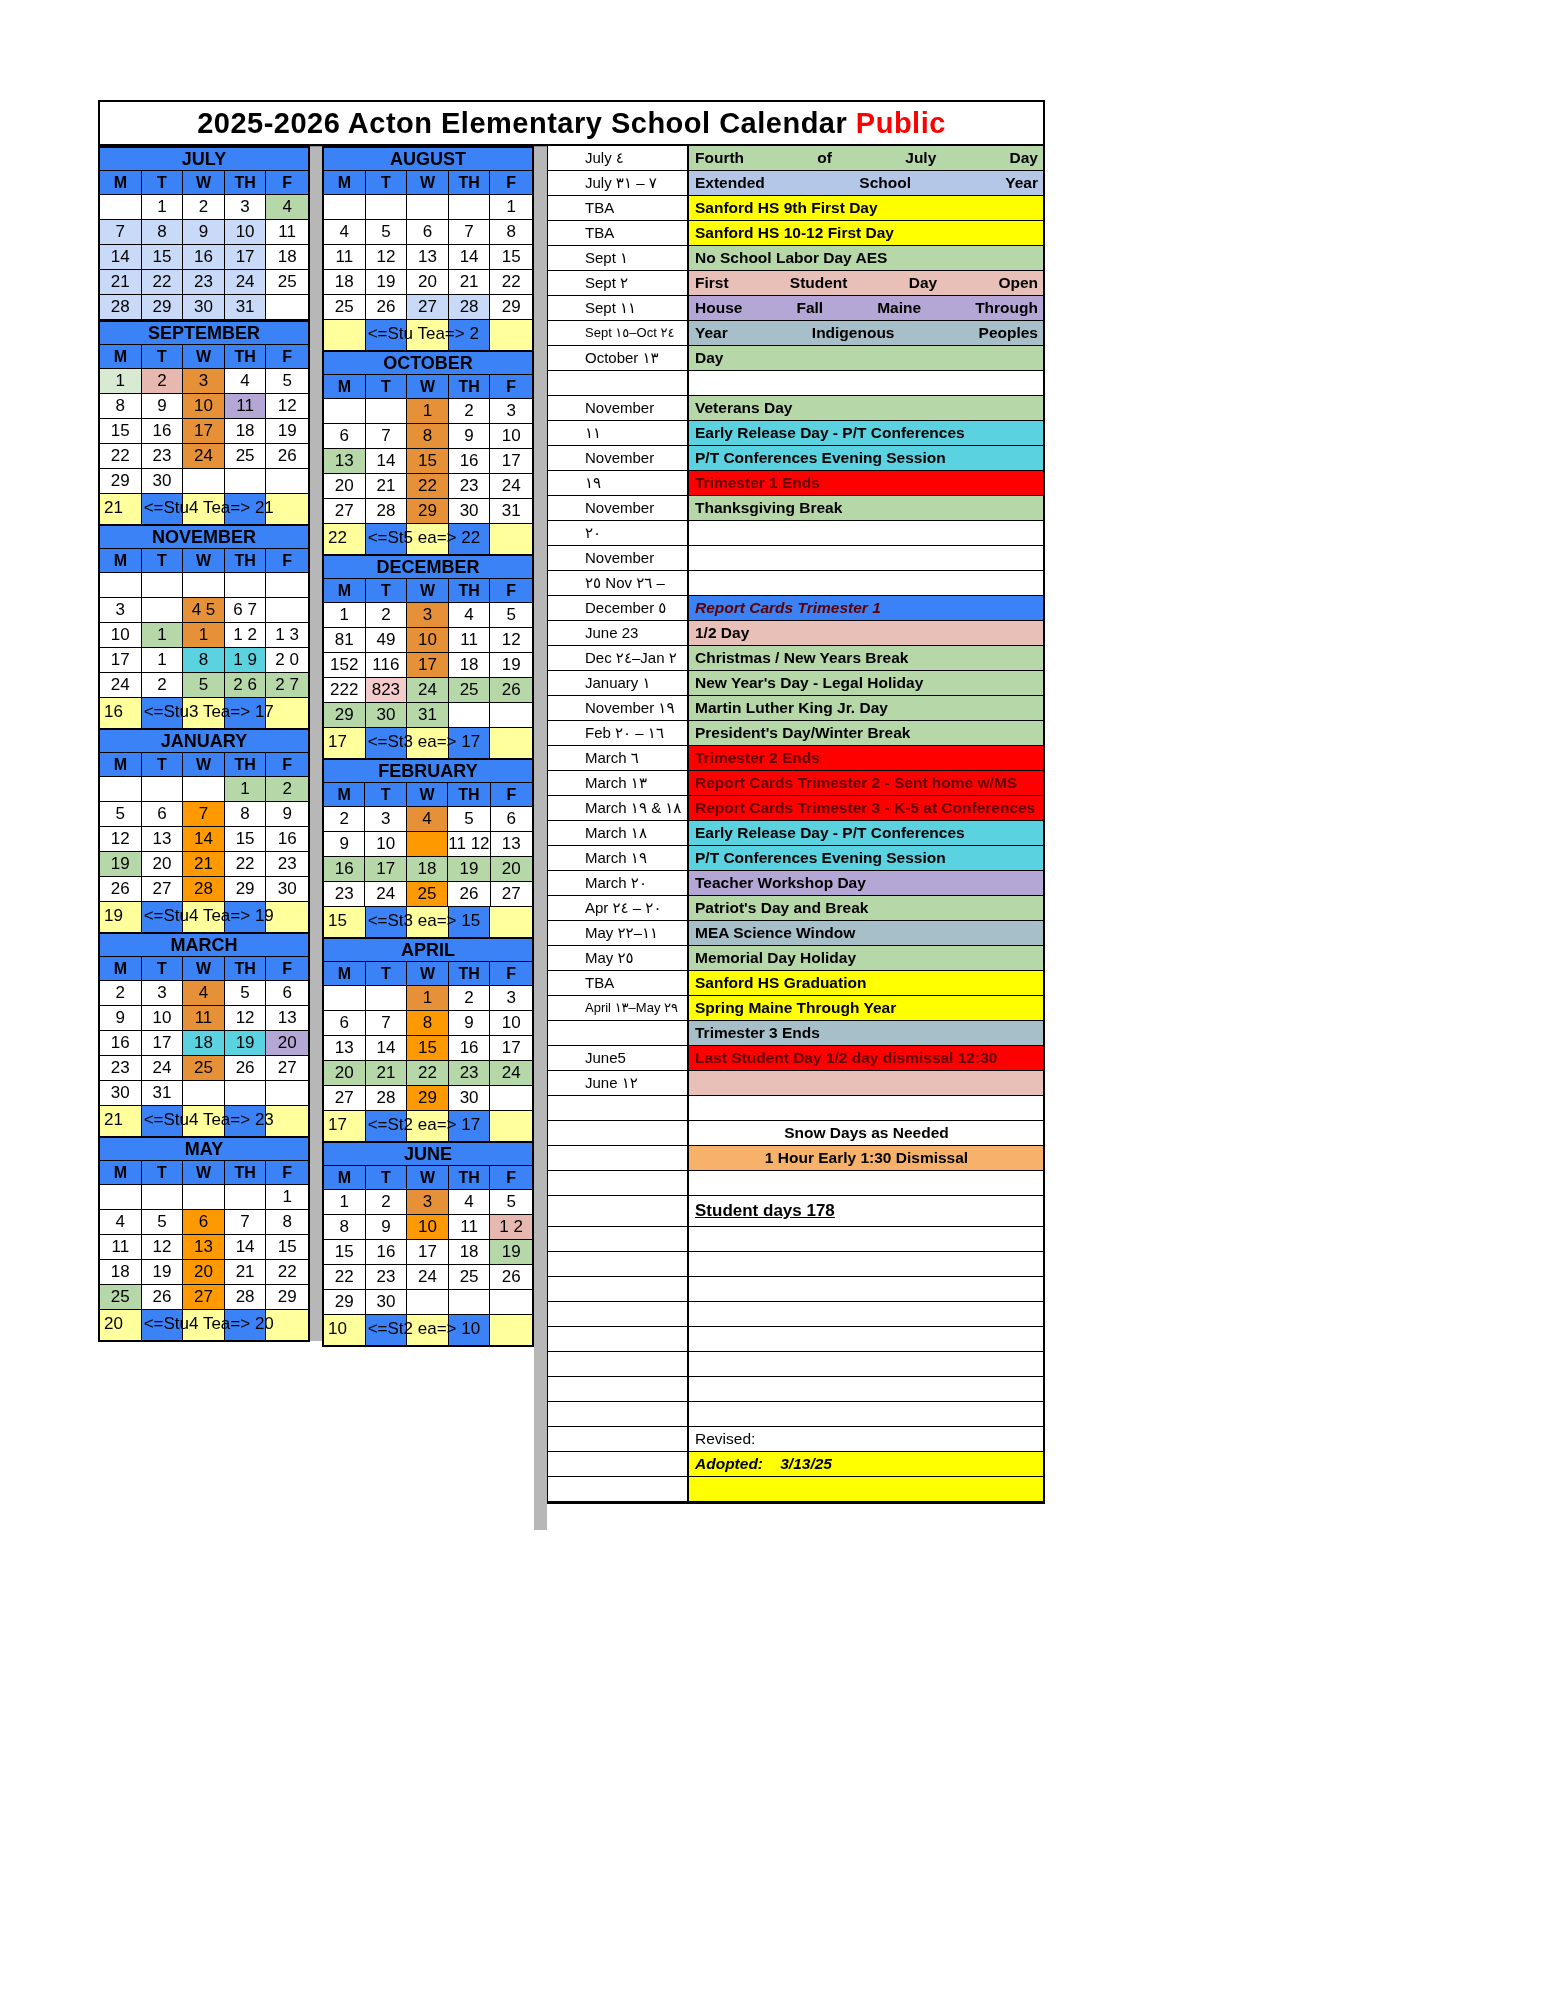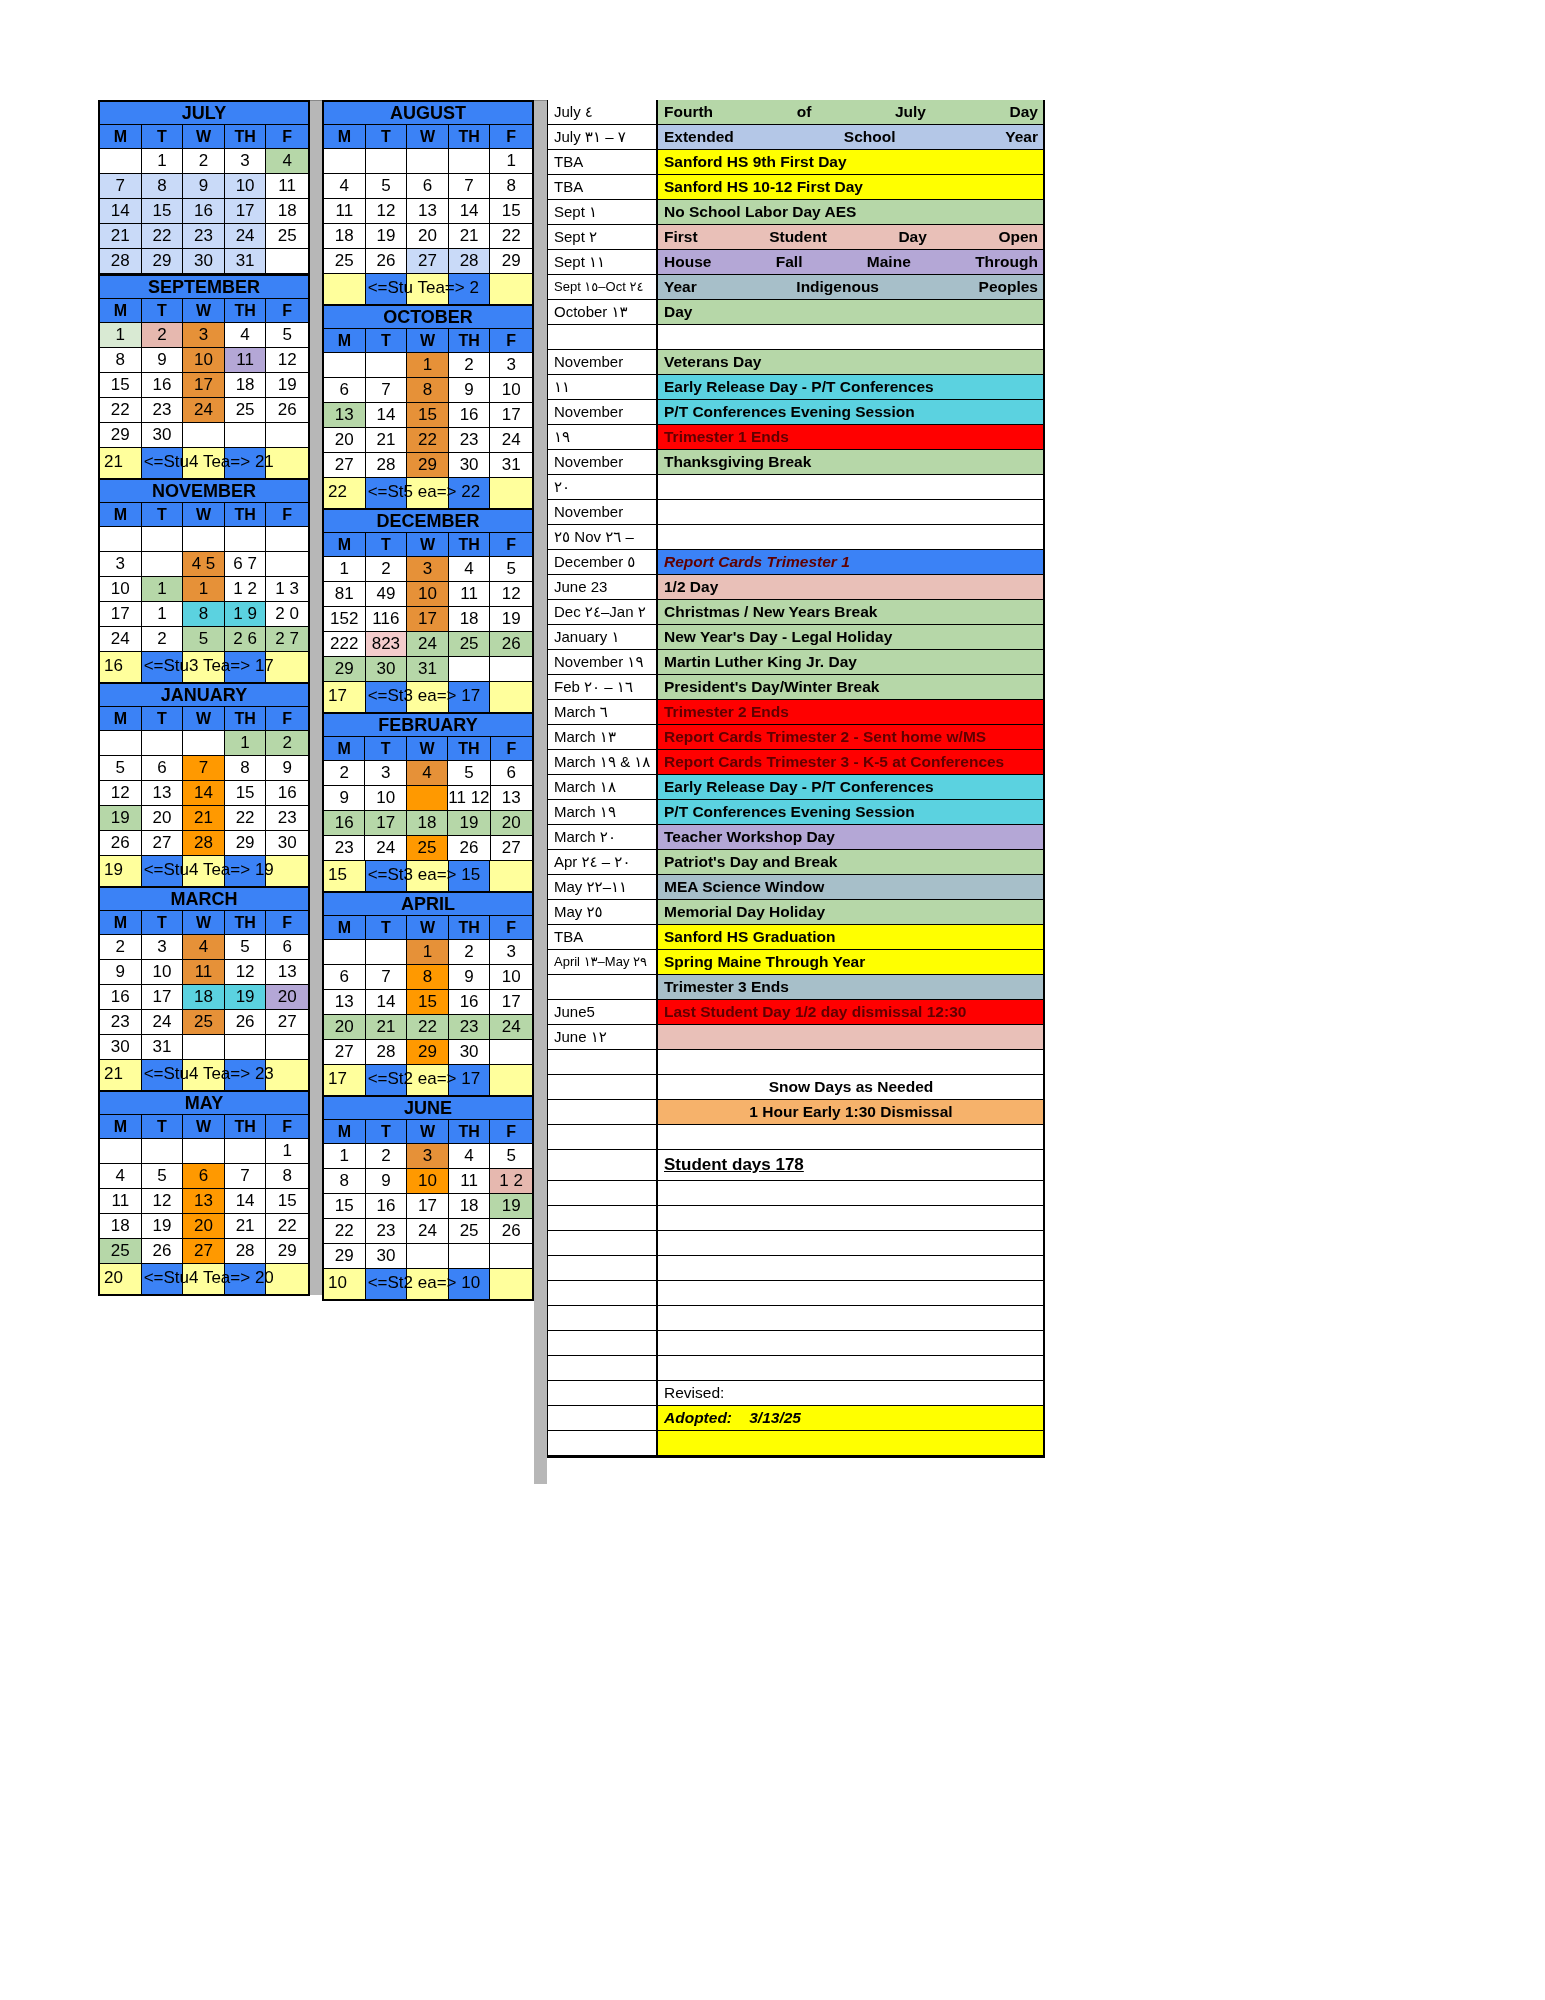--- a/index.html
+++ b/index.html
@@ -42,21 +42,21 @@
   .fcell{box-sizing:border-box;border-right:1px solid #000;height:30px;
     font-size:17px;line-height:28px;text-align:left;padding-left:4px;}
   .fcell.c5{border-right:none;}
   .fcell.yl{background:#ffff9c;}
   .f-label{
     position:absolute;left:21%;top:0;right:2px;height:30px;line-height:28px;
     font-size:17px;white-space:nowrap;overflow:visible;text-align:left;
   }
   .mcol .month:last-child{border-bottom:2px solid #000;}
   
-  .lrow{display:flex;border-bottom:1px solid #000;}
+  .lrow{display:flex;border-bottom:1px solid #000;padding-left:31px;}
   .ldate{
     box-sizing:border-box;flex:0 0 110px;width:110px;border-right:2px solid #000;
     font-size:15px;padding:2px 3px 0 6px;height:24px;line-height:20px;
     white-space:nowrap;overflow:visible;background:#fff;
   }
   .levent{
     box-sizing:border-box;flex:1;font-size:15.5px;font-weight:bold;
     padding:2px 5px 0 6px;height:24px;line-height:20px;white-space:nowrap;overflow:hidden;
   }
   .lrow.small .ldate{font-size:13px;}
@@ -64,20 +64,21 @@
   .levent.justify{text-align:justify;text-align-last:justify;}
   .levent.plain{font-weight:normal;}
   .levent.italic{font-style:italic;white-space:pre;}
   .levent.redtext{color:#600000;}
   .lrow.big{height:30px;text-decoration:underline;} .lrow.big .ldate,.lrow.big .levent{height:30px;font-size:17px;line-height:26px;}
 </style>
 </head>
 <body>
 
 <div class="sheet">
+  <div class="title-row"><span>2025-2026 Acton Elementary School Calendar</span><span class="title-public"> Public</span></div>
   <div class="content">
     <div class="mcol" id="leftMonths">
         <div class="month">
           <div class="m-title">JULY</div>
           <div class="m-grid">
             <div class="hcell c1">M</div>
             <div class="hcell c2">T</div>
             <div class="hcell c3">W</div>
             <div class="hcell c4">TH</div>
             <div class="hcell c5">F</div>

